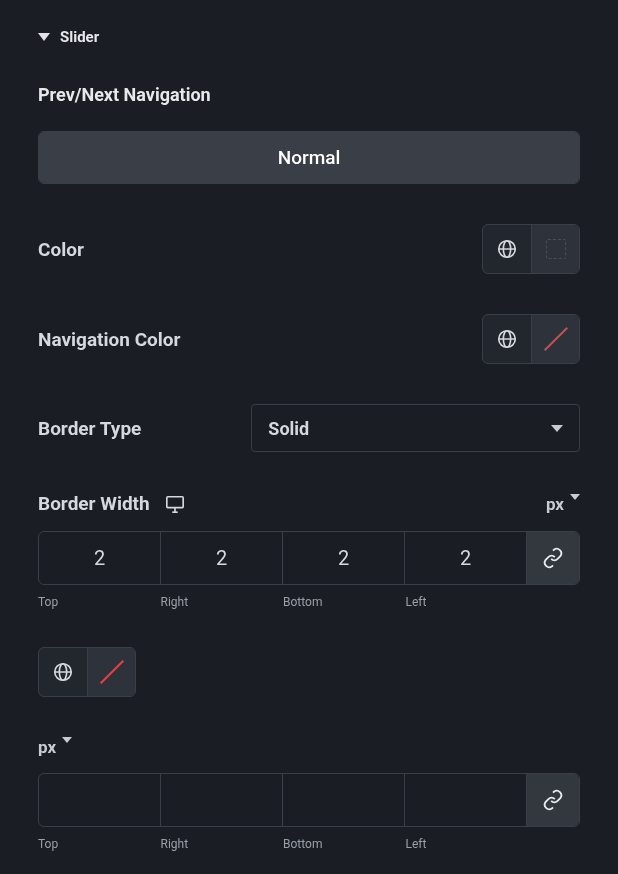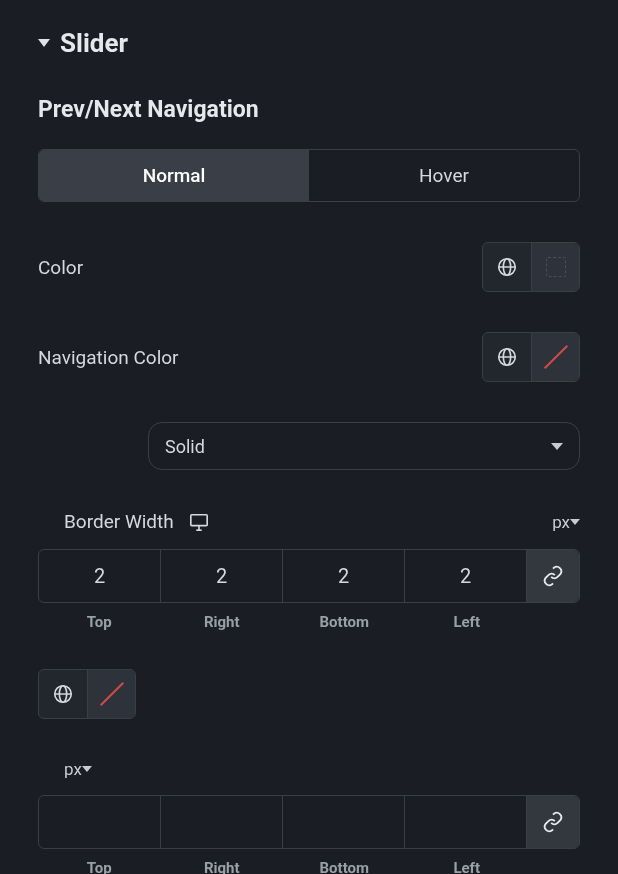--- a/index.html
+++ b/index.html
@@ -19,26 +19,26 @@
     margin-bottom: 38px;
     cursor: pointer;
   }
   .caret {
     width: 0; height: 0;
     border-left: 6px solid transparent;
     border-right: 6px solid transparent;
     border-top: 8px solid #e0e2e6;
   }
   .section-title {
-    font-size: 26px;
+    font-size: 15px;
     font-weight: 700;
     color: #e6e8eb;
   }
   .subsection-title {
-    font-size: 23px;
+    font-size: 18px;
     font-weight: 700;
     color: #e6e8eb;
     margin-bottom: 26px;
   }
   .segmented {
     display: flex;
     border: 1px solid #3a3f47;
     border-radius: 6px;
     overflow: hidden;
     margin-bottom: 40px;
@@ -54,22 +54,23 @@
   .segmented .seg.active {
     background: #3a3f47;
     color: #ffffff;
     font-weight: 500;
   }
   .control-row {
     display: flex;
     align-items: center;
     justify-content: space-between;
     margin-bottom: 40px;
-  }
-  .control-row.tight { margin-bottom: 16px; margin-left: 26px; }
+    font-weight: bold;
+  }
+  .control-row.tight { margin-bottom: 16px; }
   .control-label {
     font-size: 19px;
     color: #d5d8dd;
     display: flex;
     align-items: center;
     gap: 14px;
   }
   .ctrl-group {
     display: flex;
     border: 1px solid #3a3f47;
@@ -85,37 +86,38 @@
     justify-content: center;
     cursor: pointer;
     position: relative;
   }
   .ctrl-btn + .ctrl-btn { border-left: 1px solid #3a3f47; }
   .ctrl-btn.lighter { background: #2e333b; }
   .select-wrap {
     flex: 1;
     margin-left: 110px;
     border: 1px solid #3a3f47;
-    border-radius: 14px;
+    border-radius: 4px;
     height: 48px;
     display: flex;
     align-items: center;
     justify-content: space-between;
     padding: 10px 16px;
     cursor: pointer;
   }
   .select-caret {
     width: 0; height: 0;
     border-left: 6px solid transparent;
     border-right: 6px solid transparent;
     border-top: 7px solid #c8ccd2;
   }
   .unit-toggle {
     display: flex;
-    align-items: center;
+    align-items: flex-start;
+    gap: 6px;
     cursor: pointer;
     font-size: 17px;
     color: #c8ccd2;
   }
   .unit-caret {
     width: 0; height: 0;
     border-left: 5px solid transparent;
     border-right: 5px solid transparent;
     border-top: 6px solid #c8ccd2;
   }
@@ -142,24 +144,22 @@
     background: #33383f;
     border-right: none;
     cursor: pointer;
   }
   .box-labels {
     display: flex;
     margin-bottom: 38px;
   }
   .box-labels .lab {
     flex: 1;
-    text-align: center;
-    font-size: 15px;
+    font-size: 12px;
     color: #9aa0a8;
-    font-weight: bold;
   }
   .box-labels .spacer { width: 52px; flex: 0 0 52px; }
   svg { display: block; }
   .slash {
     position: absolute;
     width: 32px; height: 2px;
     background: #d14b4b;
     transform: rotate(-45deg);
   }
   .empty-swatch {
@@ -173,21 +173,20 @@
 
 <div class="section-header">
   <span class="caret"></span>
   <span class="section-title">Slider</span>
 </div>
 
 <div class="subsection-title">Prev/Next Navigation</div>
 
 <div class="segmented">
   <div class="seg active">Normal</div>
-  <div class="seg">Hover</div>
 </div>
 
 <div class="control-row">
   <div class="control-label">Color</div>
   <div class="ctrl-group">
     <div class="ctrl-btn">
       <svg width="22" height="22" viewBox="0 0 24 24" fill="none" stroke="#d5d8dd" stroke-width="1.8">
         <circle cx="12" cy="12" r="9"></circle>
           <ellipse cx="12" cy="12" rx="4" ry="9"></ellipse>
           <line x1="3" y1="12" x2="21" y2="12"></line>
@@ -209,20 +208,21 @@
           <line x1="3" y1="12" x2="21" y2="12"></line>
       </svg>
     </div>
     <div class="ctrl-btn lighter">
       <span class="slash"></span>
     </div>
   </div>
 </div>
 
 <div class="control-row">
+  <div class="control-label">Border Type</div>
   <div class="select-wrap">
     <span>Solid</span>
     <span class="select-caret"></span>
   </div>
 </div>
 
 <div class="control-row tight">
   <div class="control-label">
     <span>Border Width</span>
     <span>

